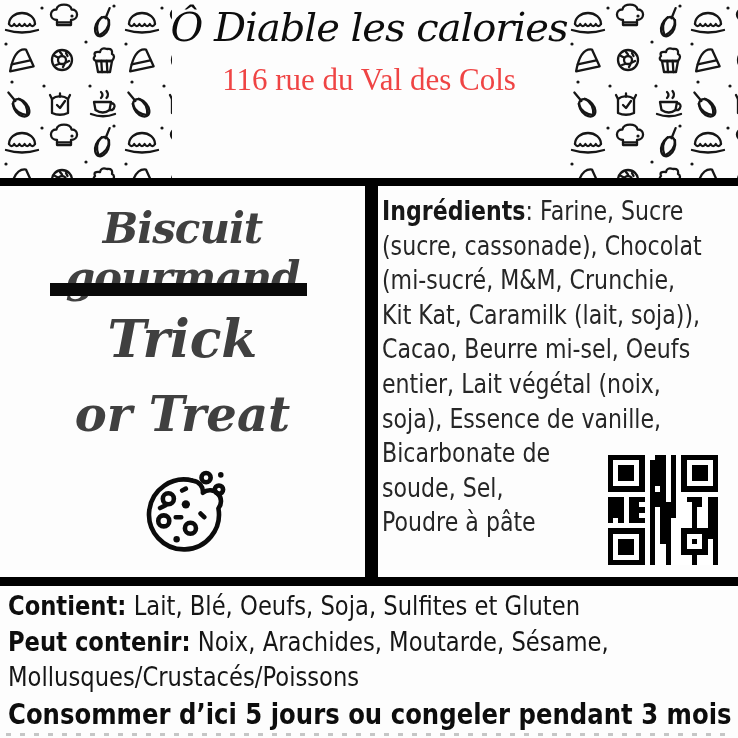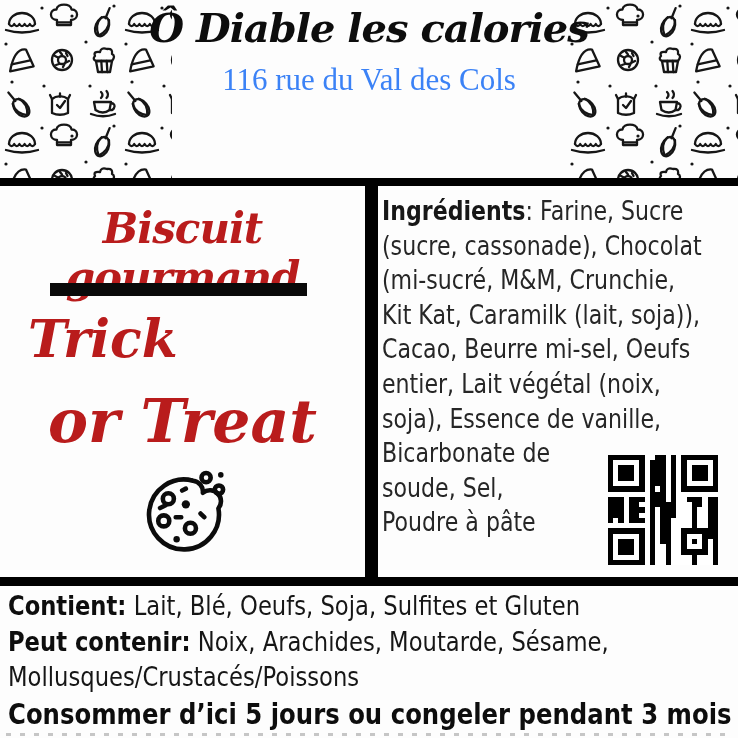--- a/index.html
+++ b/index.html
@@ -1,40 +1,40 @@
 <!DOCTYPE html>
 <html><head>
 <meta charset="utf-8">
 <style>
   html,body{margin:0;padding:0;}
   body{width:738px;height:738px;background:#ffffff;}
   .sheet{position:relative;width:738px;height:738px;background:#fdfdfd;overflow:hidden;color:#111;}
 
   
   .brand-title{position:absolute;top:4px;left:0;width:738px;text-align:center;
-    font-family:"DejaVu Serif",serif;font-style:italic;font-weight:700;
+    font-family:"DejaVu Serif",serif;font-style:italic;font-weight:400;
     font-size:40px;letter-spacing:-1px;color:#0d0d0d;}
   .address{position:absolute;top:62px;left:0;width:738px;text-align:center;
-    font-family:"Liberation Serif",serif;font-size:31px;line-height:36px;color:#3b82f6;}
+    font-family:"Liberation Serif",serif;font-size:31px;line-height:36px;color:#ef4444;}
 
   .pattern-svg{position:absolute;top:0;}
   .pattern-left{left:0;}
   .pattern-right{left:566px;}
 
   .bar{position:absolute;left:0;width:738px;background:#000;}
   .bar-top{top:178px;height:8px;}
   .bar-bottom{top:577px;height:9px;}
   .v-divider{position:absolute;left:365px;top:186px;width:13px;height:391px;background:#000;}
 
   
-  .script{font-family:"DejaVu Serif",serif;font-style:italic;font-weight:700;color:#b91c1c;}
+  .script{font-family:"DejaVu Serif",serif;font-style:italic;font-weight:700;color:#404040;}
   .category{position:absolute;left:0;top:204px;width:365px;text-align:center;font-size:42px;letter-spacing:-1px;}
   .rule{position:absolute;left:50px;top:283px;width:257px;height:13px;background:#0a0a0a;}
-  .name1{position:absolute;left:0;top:308px;width:365px;text-align:left;font-size:52px;margin-left:28px;}
-  .name2{position:absolute;left:0;top:386px;width:365px;text-align:center;font-size:60px;}
+  .name1{position:absolute;left:0;top:308px;width:365px;text-align:center;font-size:52px;}
+  .name2{position:absolute;left:0;top:386px;width:365px;text-align:center;font-size:48px;}
   .cookie{position:absolute;left:138px;top:461px;width:92px;height:94px;}
 
   
   .ingredients{position:absolute;left:382px;top:194px;width:430px;
     font-family:"DejaVu Sans",sans-serif;font-size:26px;line-height:34.6px;color:#262626;
     transform:scaleX(0.85);transform-origin:0 0;white-space:nowrap;}
   .ingredients b{color:#171717;}
   .qr{position:absolute;left:608px;top:455px;width:110px;height:110px;}
 
   

